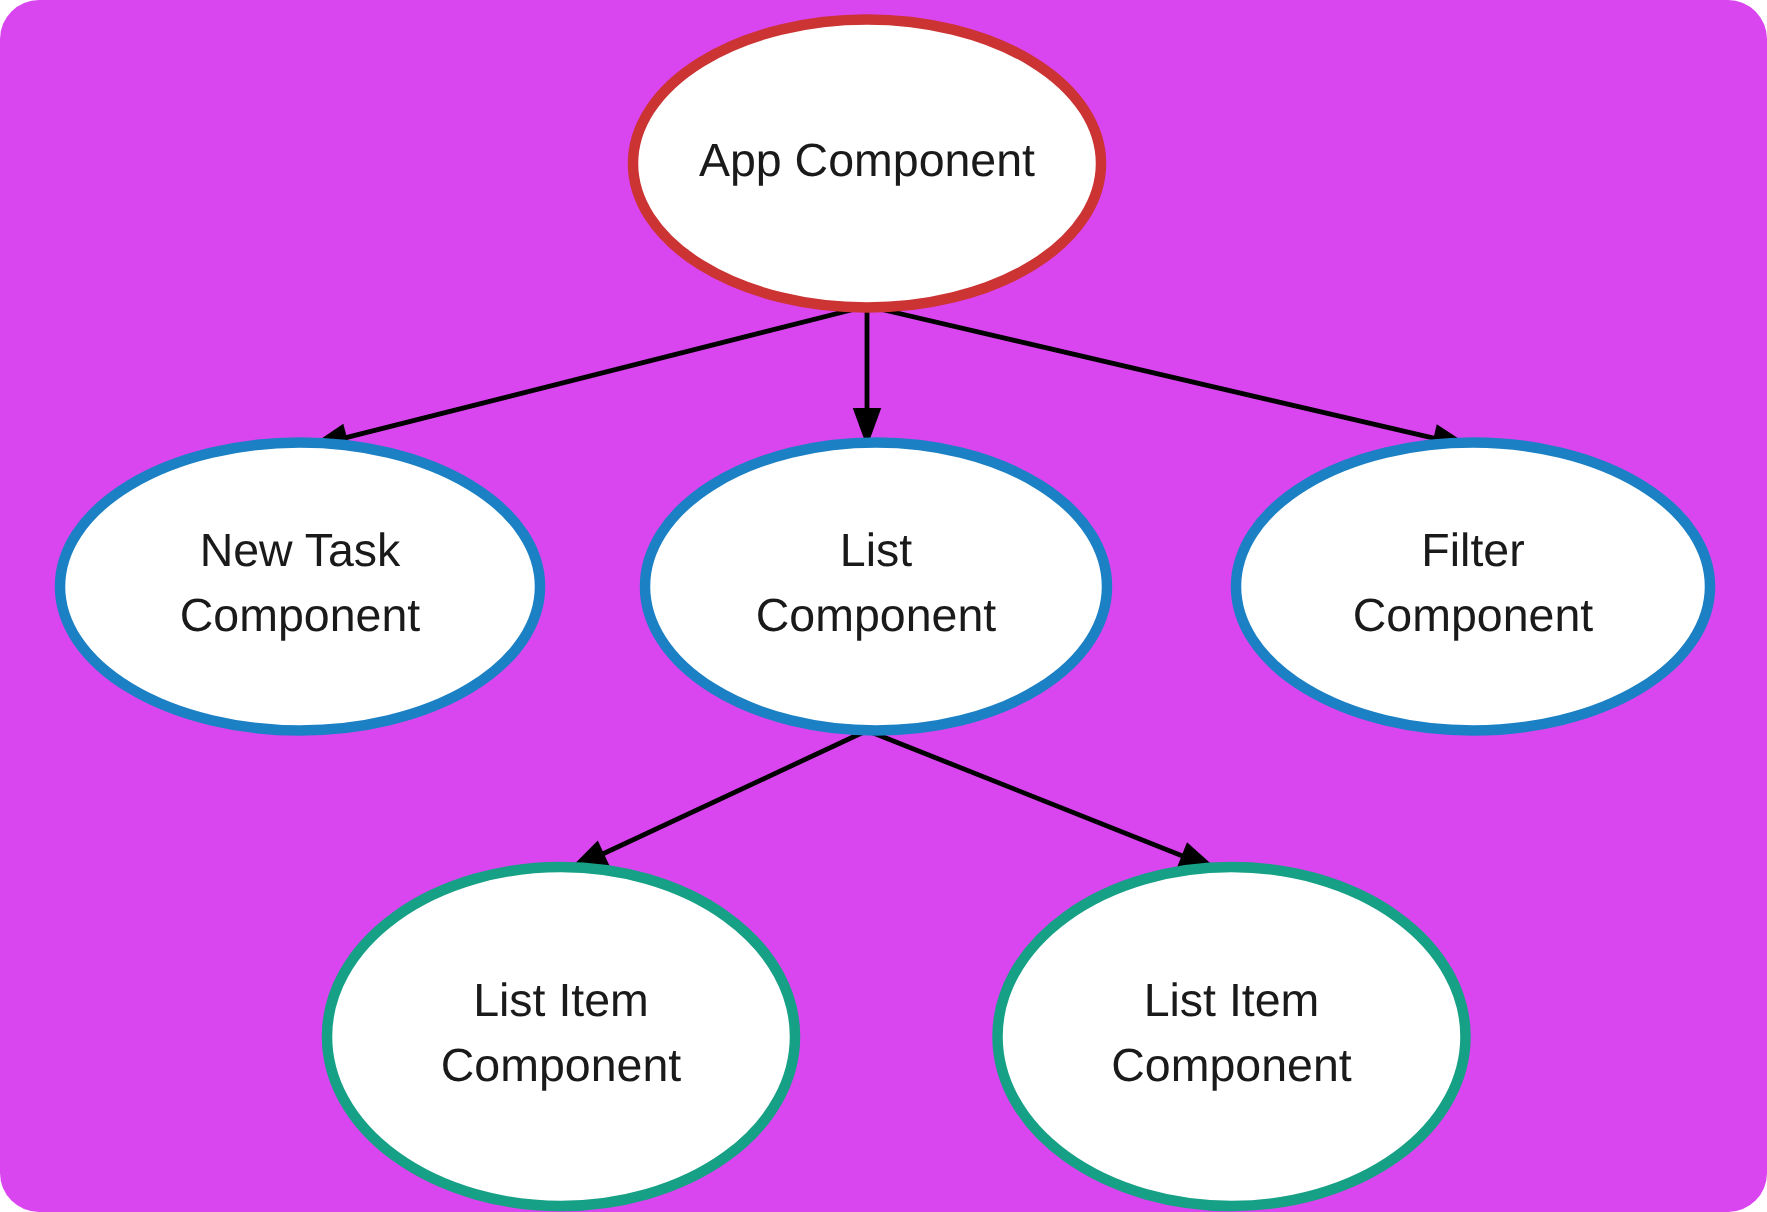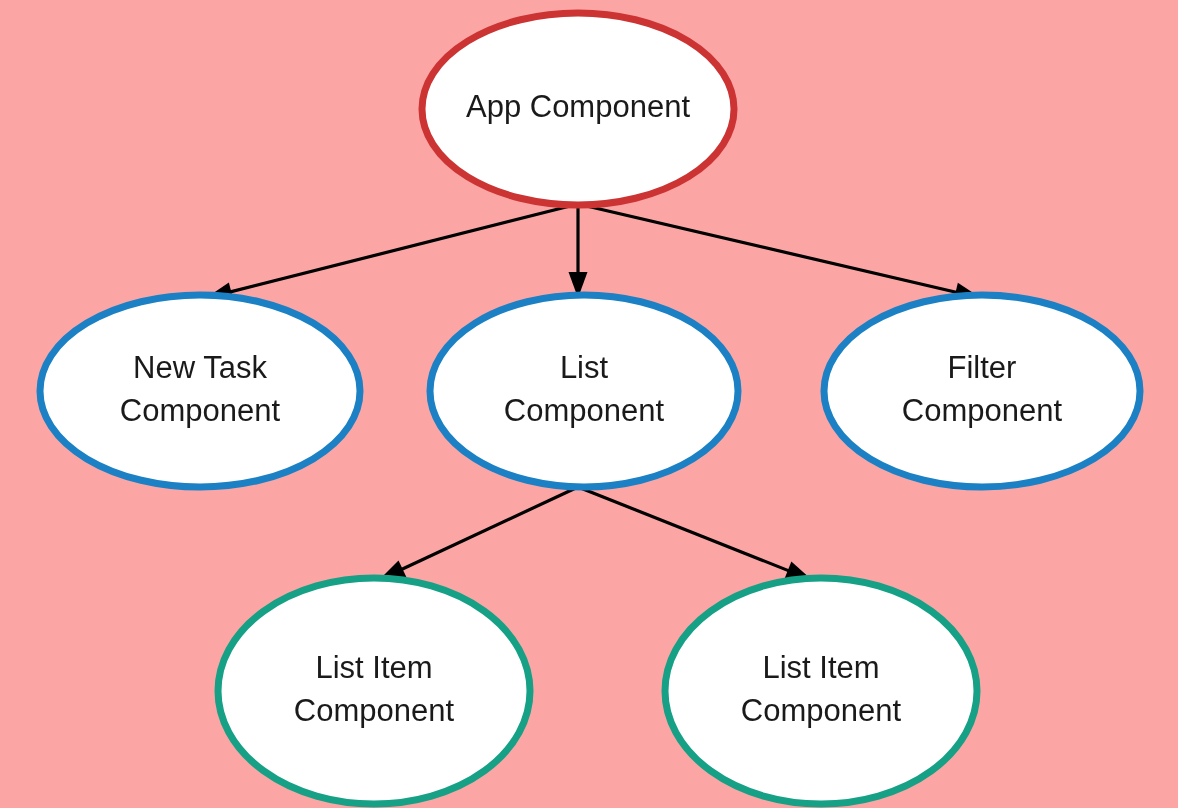--- a/index.html
+++ b/index.html
@@ -43,21 +43,21 @@
     fill: none;
   }
   .edge-head {
     fill: #000000;
     stroke: none;
   }
 </style>
 </head>
 <body>
 
-<div id="diagram-root" style="background: #fca5a5;">
+<div id="diagram-root" style="background: #d946ef; border-radius: 26px;">
   <svg id="diagram-svg" viewBox="0 0 1178 808" xmlns="http://www.w3.org/2000/svg">
     <g id="edges-layer">
         <g>
           <line x1="578" y1="204" x2="225.39052326106744" y2="293.10024412220343" stroke="#000000" class="edge-line"></line>
           <polygon points="206,298 228.8802961974343,282.4198188098574 233.53506428134108,300.84081590787144" fill="#000000" class="edge-head"></polygon>
         </g>
         <g>
           <line x1="578" y1="204" x2="578" y2="278" stroke="#000000" class="edge-line"></line>
           <polygon points="578,298 568.5,272 587.5,272" fill="#000000" class="edge-head"></polygon>
         </g>

